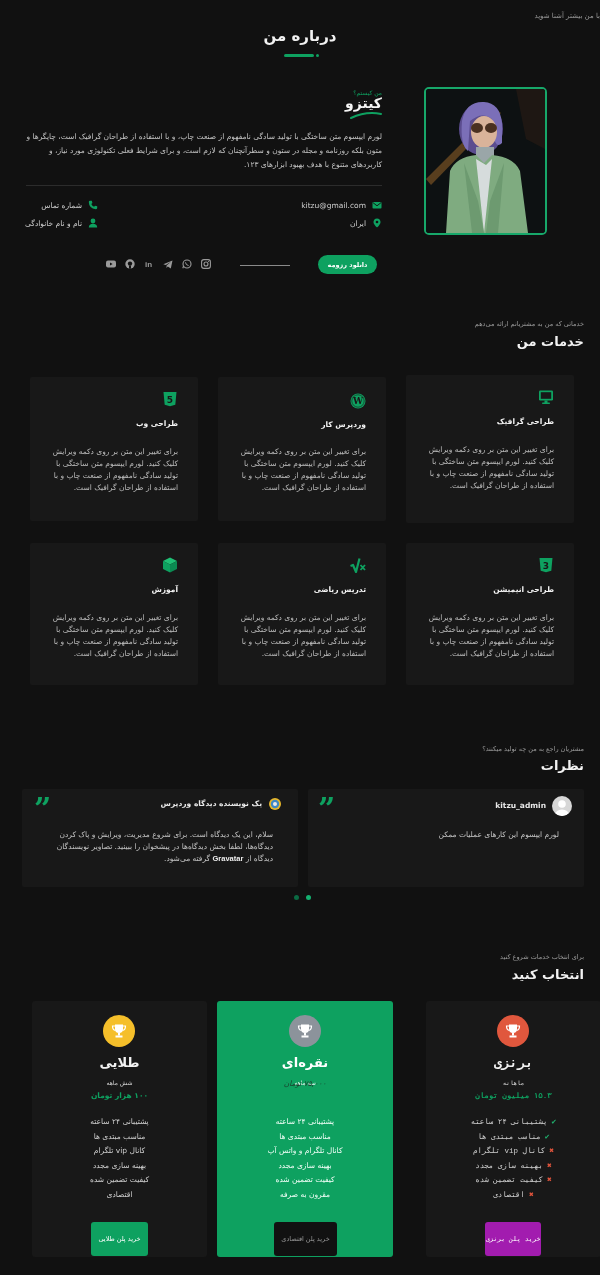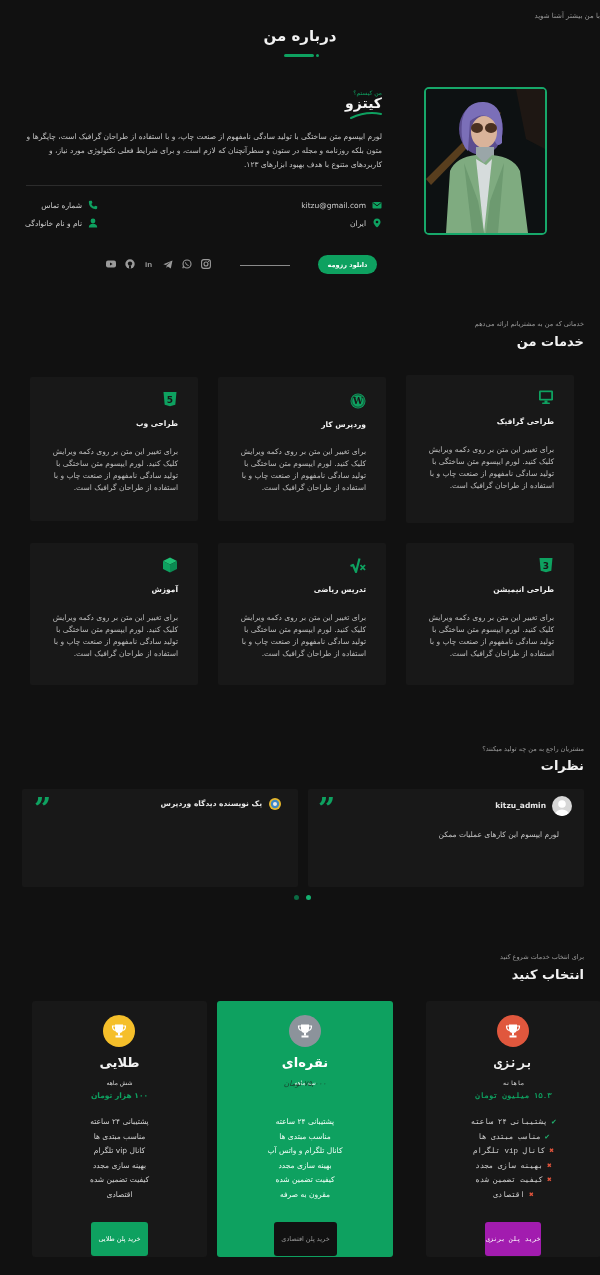--- a/index.html
+++ b/index.html
@@ -238,20 +238,21 @@
 <div class="abs tcard" style="top:789px;left:22px;width:276px;height:98px;">
   <div class="abs" style="top:7px;right:16px;width:14px;height:14px;">
     <svg width="14" height="14" viewBox="0 0 14 14">
         <circle cx="7" cy="7" r="6" fill="#e8b82a"></circle>
         <circle cx="7" cy="7" r="4.2" fill="#3f87c4"></circle>
         <circle cx="7" cy="7" r="2" fill="#e8e8e8"></circle>
       </svg>
   </div>
   <div class="abs t-author" style="top:10px;right:36px;">یک نویسنده دیدگاه وردپرس</div>
   <div class="abs quote" style="top:5px;left:12px;">”</div>
+  <div class="abs t-text" style="top:40px;right:25px;width:230px;"><span>سلام، این یک دیدگاه است. برای شروع مدیریت، ویرایش و پاک کردن دیدگاه‌ها، لطفا بخش دیدگاه‌ها در پیشخوان را ببینید. تصاویر نویسندگان دیدگاه از </span><b style="color:#eee;font-family:'Liberation Sans',sans-serif;">Gravatar</b><span> گرفته می‌شود.</span></div>
 </div>
 
 <div class="abs dot" style="top:895px;left:294px;background:#0b6a43;"></div>
 <div class="abs dot" style="top:895px;left:306px;background:#14b070;"></div>
 
 <div class="abs sec-sub" style="top:953px;right:16px;">برای انتخاب خدمات شروع کنید</div>
 <div class="abs sec-title" style="top:967px;right:16px;">انتخاب کنید</div>
 
 <div class="abs plan" style="top:1001px;left:426px;width:175px;height:256px;background:#181818;font-family:Liberation Mono, monospace;">
   <div class="plan-ico" style="top:14px;left:71px;background:#e0573d;">

